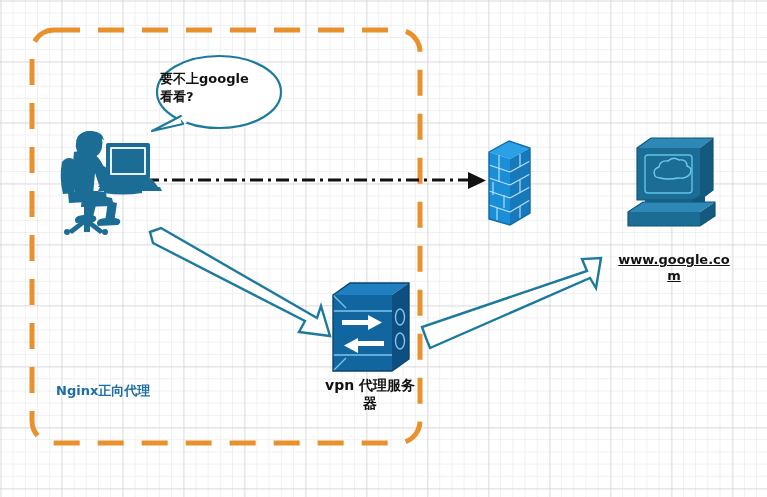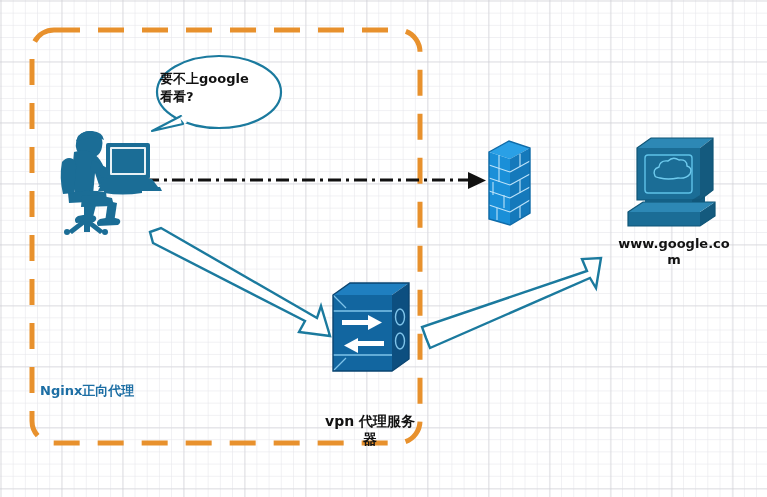--- a/index.html
+++ b/index.html
@@ -34,41 +34,41 @@
     height: 497px;
   }
   .lbl {
     position: absolute;
     font-weight: bold;
     line-height: 1.25;
     text-align: center;
     white-space: pre-line;
   }
   #nginx-zone-label {
-    left: 40px;
+    left: 56px;
     top: 383px;
     width: 180px;
     font-size: 13px;
     color: #1c6ea4;
     text-align: left;
   }
   #vpn-label {
     left: 296px;
     top: 377px;
     width: 148px;
     font-size: 14px;
     color: #121212;
-    margin-top: 36px;
   }
   #google-label {
     left: 604px;
-    top: 236px;
+    top: 252px;
     width: 140px;
     font-size: 13px;
     color: #121212;
+    text-decoration: underline;
   }
   .bubble-text {
     position: absolute;
     left: 160px;
     top: 70px;
     width: 126px;
     font-size: 13px;
     font-weight: bold;
     color: #111111;
     text-align: left;

